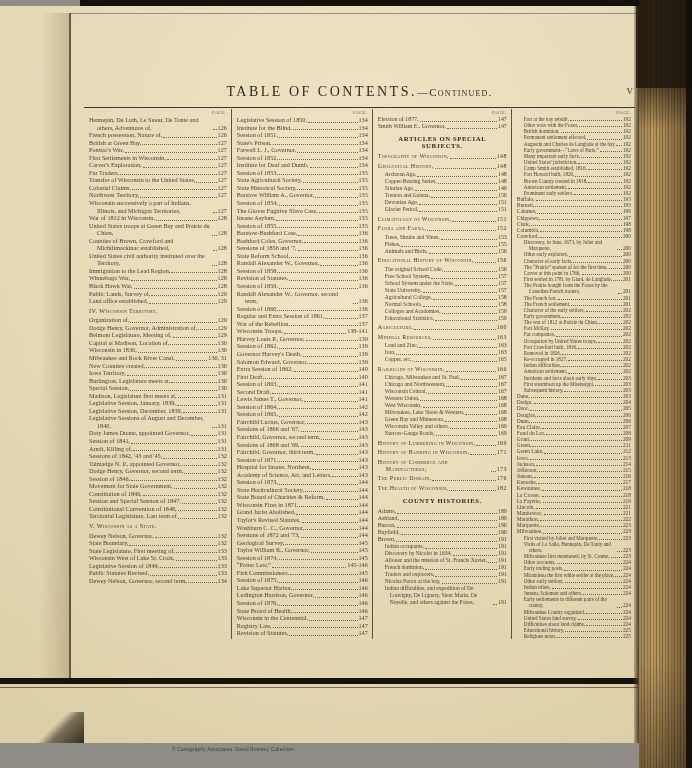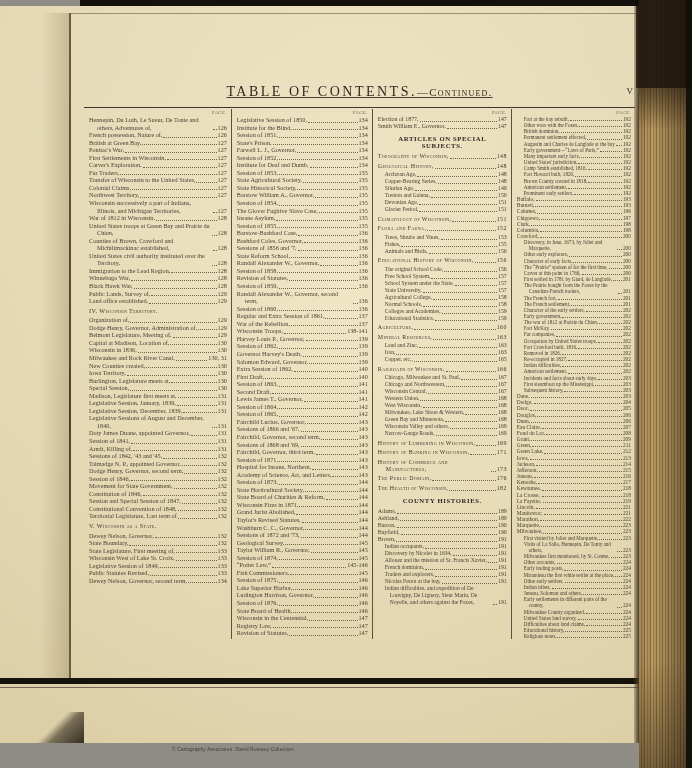--- a/index.html
+++ b/index.html
@@ -26,21 +26,21 @@
           background:linear-gradient(90deg,rgba(70,56,36,.25),#4a3c26);}
   .fore-edge{position:absolute;left:639px;top:0;width:47px;height:768px;
           background:repeating-linear-gradient(90deg,#c6a468 0 2px,#a2824d 2px 3px,#b99a60 3px 5px,#8c7142 5px 6px);}
   .fore-edge::after{content:"";position:absolute;inset:0;
           background:linear-gradient(90deg,rgba(60,44,24,.25),rgba(40,28,14,.05) 30%,rgba(35,24,12,.45) 100%),
                      linear-gradient(180deg,rgba(30,20,10,.55) 0 90px,rgba(30,20,10,0) 130px,rgba(30,20,10,0) 86%,rgba(30,20,10,.4));}
   .cover-edge{position:absolute;left:686px;top:0;width:6px;height:768px;background:#17110b;}
   .tr-dark{position:absolute;left:636px;top:0;width:56px;height:88px;background:rgba(20,14,8,.72);}
   
   .sheet{position:absolute;left:84px;top:84px;width:551px;height:584px;color:#4a4134;}
-  .masthead{position:relative;height:20px;text-decoration:underline;}
+  .masthead{position:relative;height:20px;}
   .title{text-align:center;font-size:14px;letter-spacing:2.5px;color:#2e2a23;white-space:nowrap;}
   .title .cont{font-size:11px;letter-spacing:1.2px;font-variant:small-caps;}
   .folio{position:absolute;right:2px;top:2px;font-size:9px;color:#2e2a23;}
   .headrule{margin-top:3px;border-top:1.2px solid #3e372c;}
   .cols{display:flex;align-items:stretch;margin-top:1px;}
   .col{padding:1px 4px 0 5px;}
   .col + .col{border-left:1px solid #5b5140;}
   .c1{width:140px;font-size:6.2px;line-height:7.55px;}
   .c2{width:133px;font-size:6.2px;line-height:7.55px;}
   .c3{width:131px;font-size:5.9px;line-height:7.0px;}

